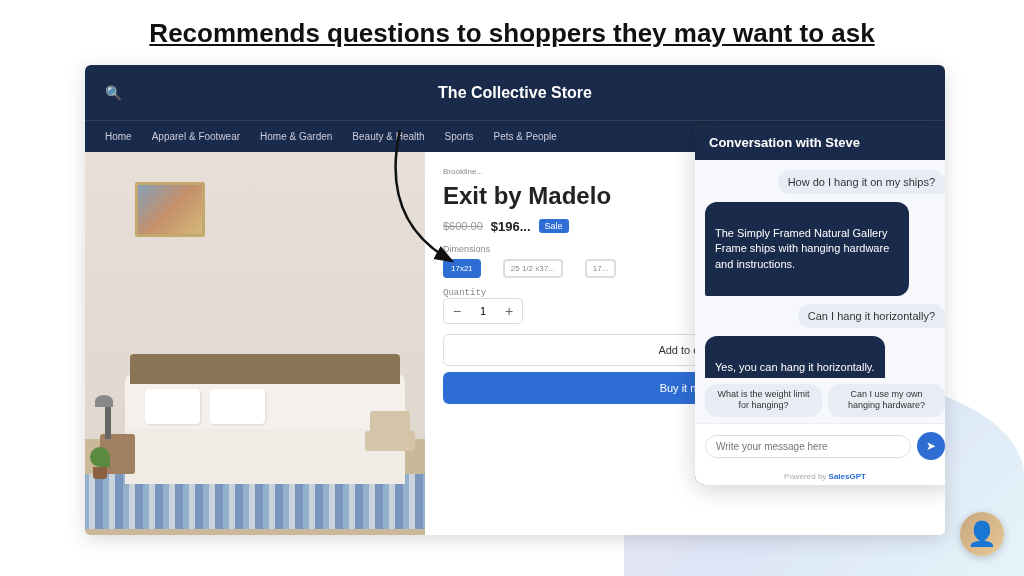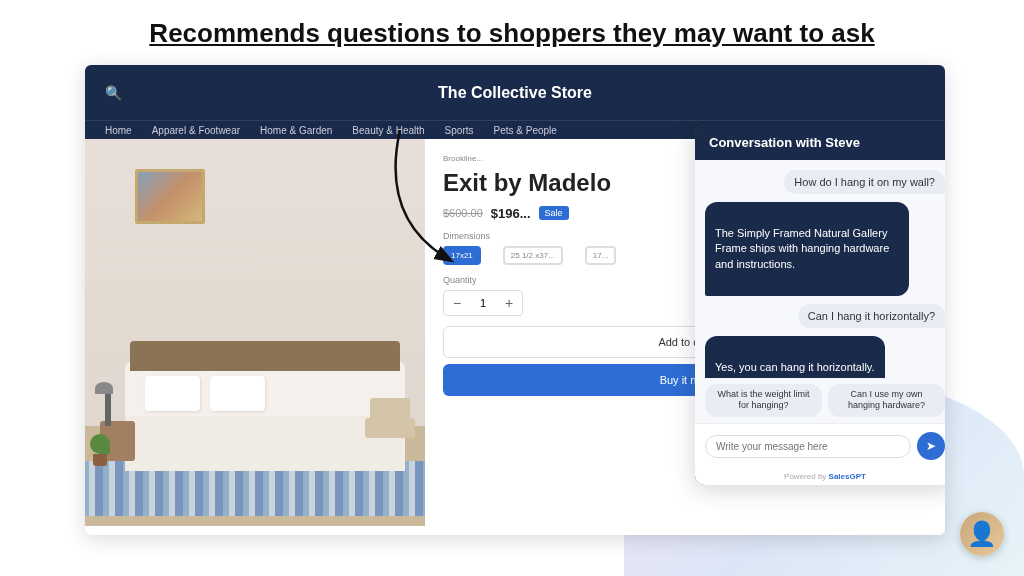--- a/index.html
+++ b/index.html
@@ -73,21 +73,21 @@
       color: #fff;
       font-size: 16px;
       font-weight: bold;
       white-space: nowrap;
     }
 
     
     .store-nav {
       background: #1a2a4a;
       border-top: 1px solid rgba(255,255,255,0.1);
-      height: 19px;
+      height: 32px;
       display: flex;
       align-items: center;
       padding: 0 20px;
       gap: 20px;
     }
     .store-nav span {
       color: #ccd;
       font-size: 10px;
       white-space: nowrap;
     }
@@ -324,21 +324,21 @@
       background: #2d6dd4;
       color: #fff;
     }
     .dim-opt.small {
       border-color: #ddd;
       color: #888;
     }
     .quantity-label {
       font-size: 9px;
       color: #888;
-      margin-bottom: 5px;
+      font-family: Liberation Mono, monospace;
     }
     .quantity-control {
       display: flex;
       align-items: center;
       border: 1px solid #ddd;
       border-radius: 4px;
       width: 80px;
       height: 26px;
       margin-bottom: 10px;
     }
@@ -601,21 +601,21 @@
         <div class="qty-btn">+</div>
       </div>
       <div class="add-to-cart-btn">Add to cart</div>
       <div class="buy-now-btn">Buy it now</div>
     </div>
   </div>
 
   <div class="chat-panel">
     <div class="chat-header">Conversation with Steve</div>
     <div class="chat-messages">
-      <div class="msg-user">How do I hang it on my wall?</div>
+      <div class="msg-user">How do I hang it on my ships?</div>
       <div class="msg-bot">The Simply Framed Natural Gallery Frame ships with hanging hardware and instructions.</div>
       <div class="msg-user">Can I hang it horizontally?</div>
       <div class="msg-bot">Yes, you can hang it horizontally.</div>
     </div>
     <div class="suggested-questions">
       <button class="suggested-q">What is the weight limit for hanging?</button>
       <button class="suggested-q">Can I use my own hanging hardware?</button>
     </div>
     <div class="chat-input-row">
       <input class="chat-input" type="text" placeholder="Write your message here" style="">

